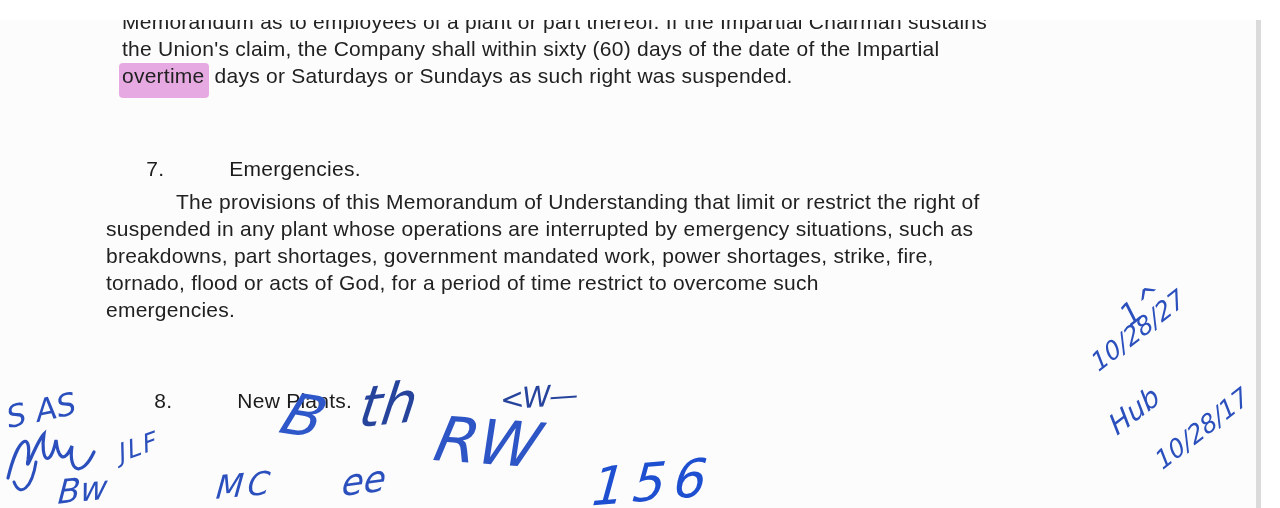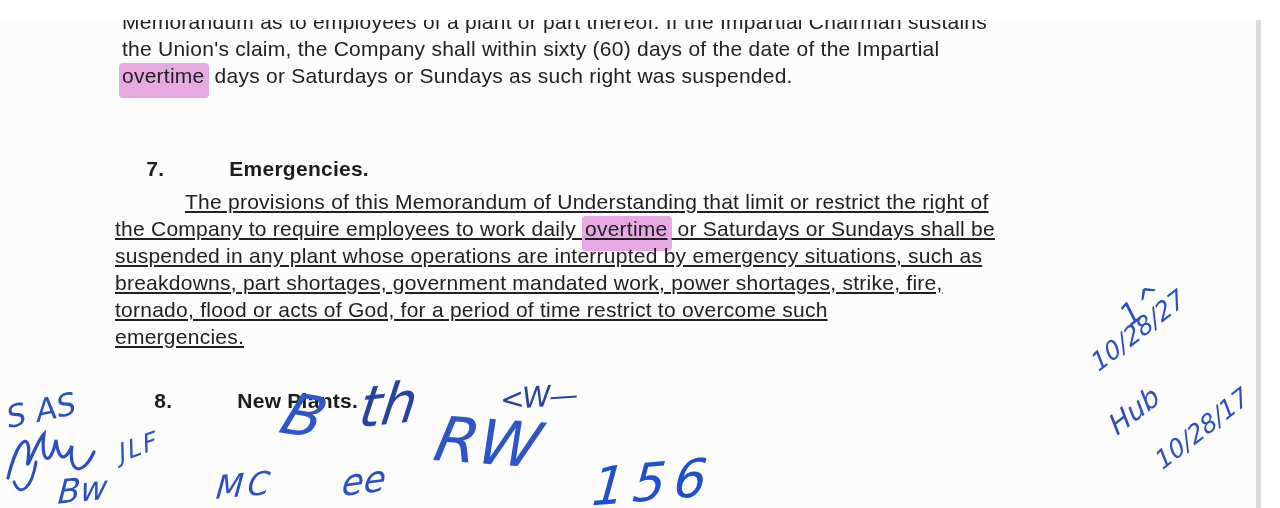--- a/index.html
+++ b/index.html
@@ -26,21 +26,21 @@
     background:#e6a9e1;
     border-radius:4px;
     padding:1px 4px 11px 3px;
     margin-left:-3px;
   }
   .hl-mid{margin-left:0;}
   .heading{
     position:absolute;
     color:#1c1c1c;
     font-size:21px;
-    font-weight:bold;
+    font-weight:normal;
     letter-spacing:0.25px;
     white-space:pre;
   }
   .heading .num{display:inline-block;width:83px;}
   
   .ink{
     position:absolute;
     color:#2b50bd;
     font-family:"DejaVu Sans", sans-serif;
     font-style:italic;
@@ -83,23 +83,22 @@
   <div class="doc-block" style="left:122px;top:-12px;">
     <div class="doc-line">Memorandum as to employees of a plant or part thereof. If the Impartial Chairman sustains</div>
     <div class="doc-line">the Union's claim, the Company shall within sixty (60) days of the date of the Impartial</div>
     <div class="doc-line"><span class="hl">overtime</span><span> days or Saturdays or Sundays as such right was suspended.</span></div>
   </div>
 
   <div class="heading" style="left:122px;top:113px;">
     <span class="num">7.</span><span>Emergencies.</span>
   </div>
 
-  <div class="doc-block" style="left:115px;top:168px;text-decoration:underline;">
+  <div class="doc-block" style="left:106px;top:168px;">
     <div class="doc-line indent-first">The provisions of this Memorandum of Understanding that limit or restrict the right of</div>
-    <div class="doc-line"><span>the Company to require employees to work daily </span><span class="hl hl-mid">overtime</span><span> or Saturdays or Sundays shall be</span></div>
     <div class="doc-line">suspended in any plant whose operations are interrupted by emergency situations, such as</div>
     <div class="doc-line">breakdowns, part shortages, government mandated work, power shortages, strike, fire,</div>
     <div class="doc-line">tornado, flood or acts of God, for a period of time restrict to overcome such</div>
     <div class="doc-line">emergencies.</div>
   </div>
 
   <div class="heading" style="left:130px;top:345px;">
     <span class="num">8.</span><span>New Plants.</span>
   </div>
 

